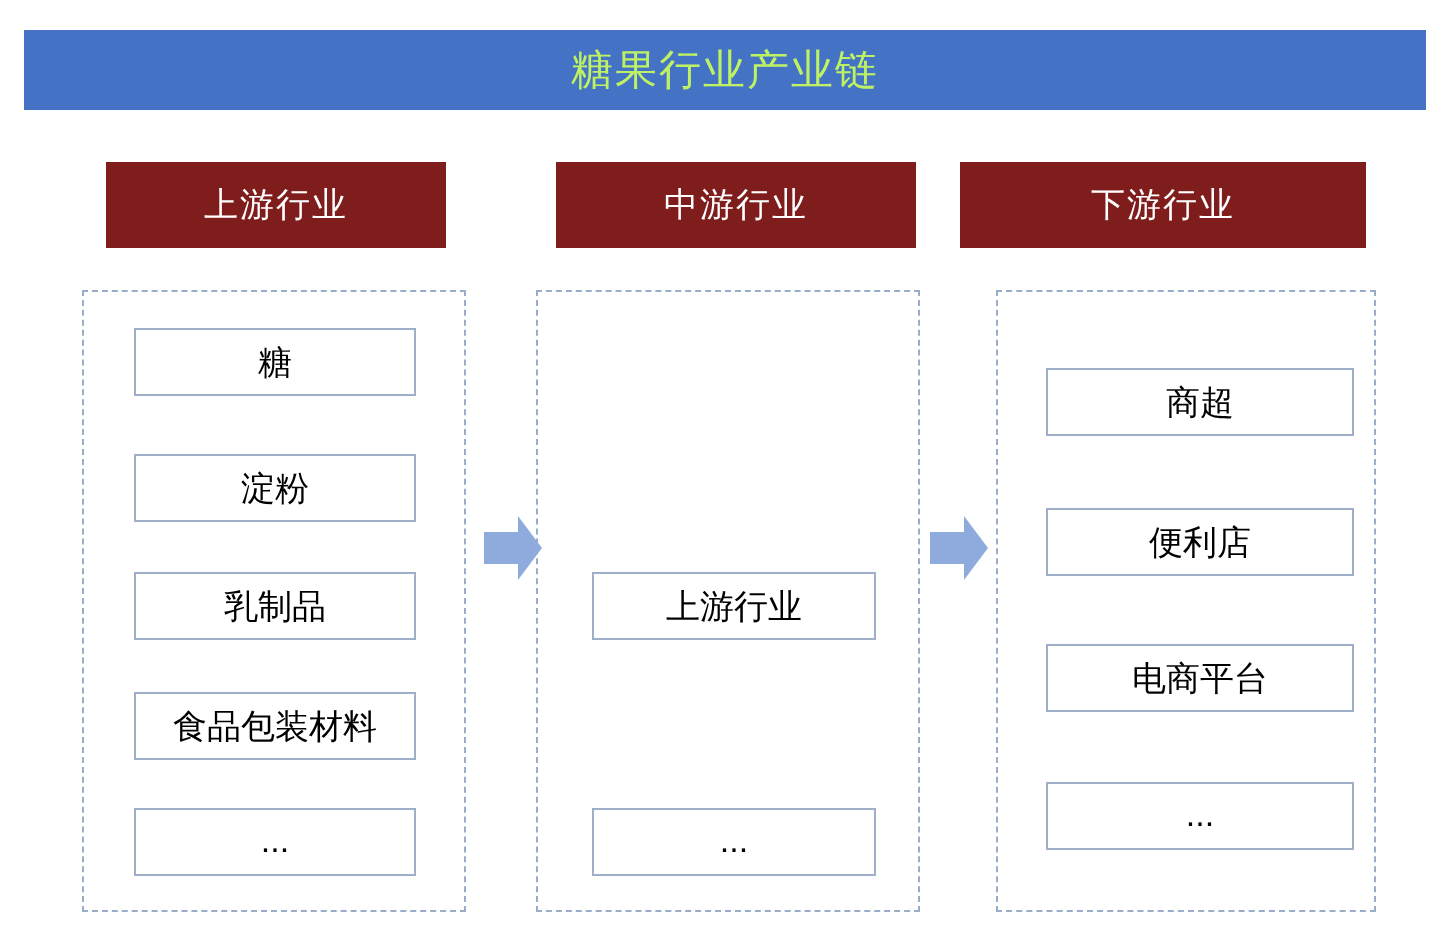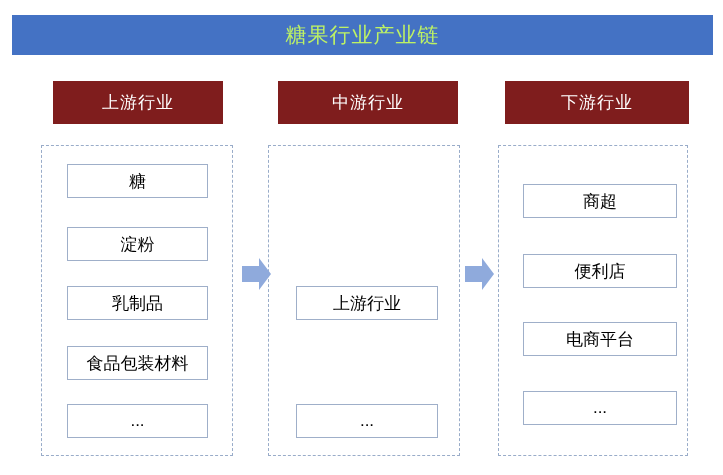--- a/index.html
+++ b/index.html
@@ -37,21 +37,21 @@
     background: #7f1d1d;
     display: flex;
     align-items: center;
     justify-content: center;
     color: #ffffff;
     font-size: 17px;
     letter-spacing: 1px;
   }
   .h1 { left: 53px;  width: 170px; }
   .h2 { left: 278px; width: 180px; }
-  .h3 { left: 505px; width: 184px; }
+  .h3 { left: 480px; width: 203px; }
   .col-box {
     position: absolute;
     top: 145px;
     height: 311px;
     border: 1.5px dashed #99ACC9;
     background: #ffffff;
     box-sizing: border-box;
   }
   .c1 { left: 41px;  width: 192px; }
   .c2 { left: 268px; width: 192px; }

